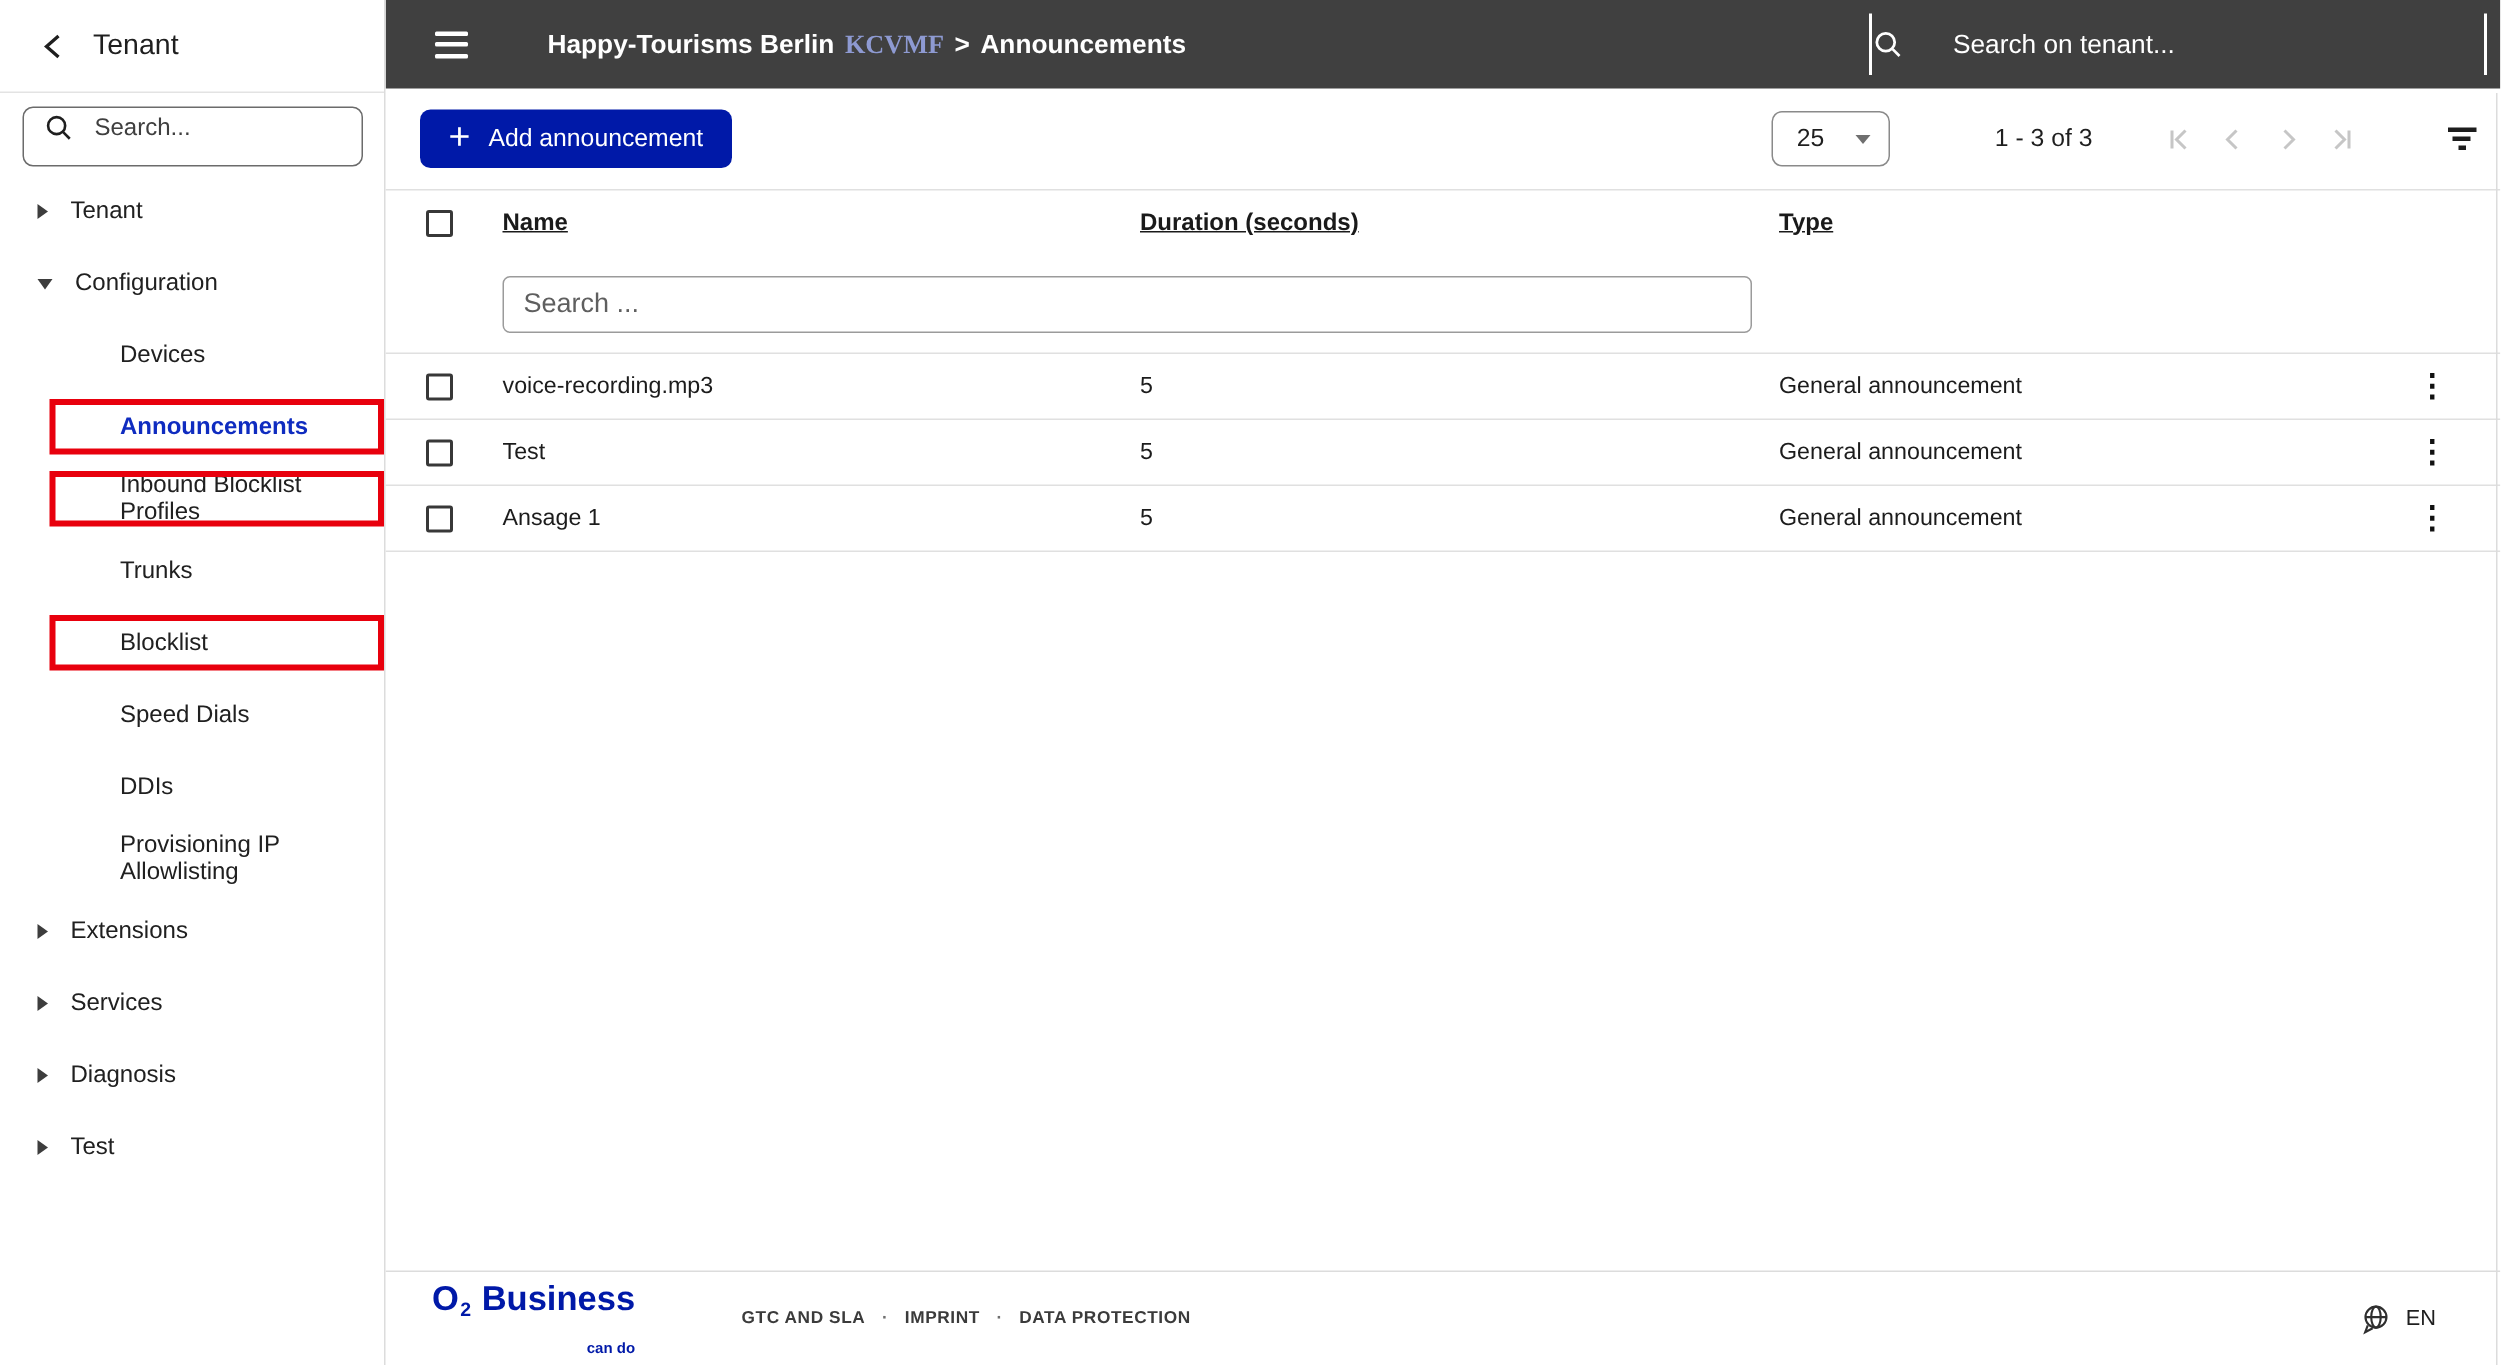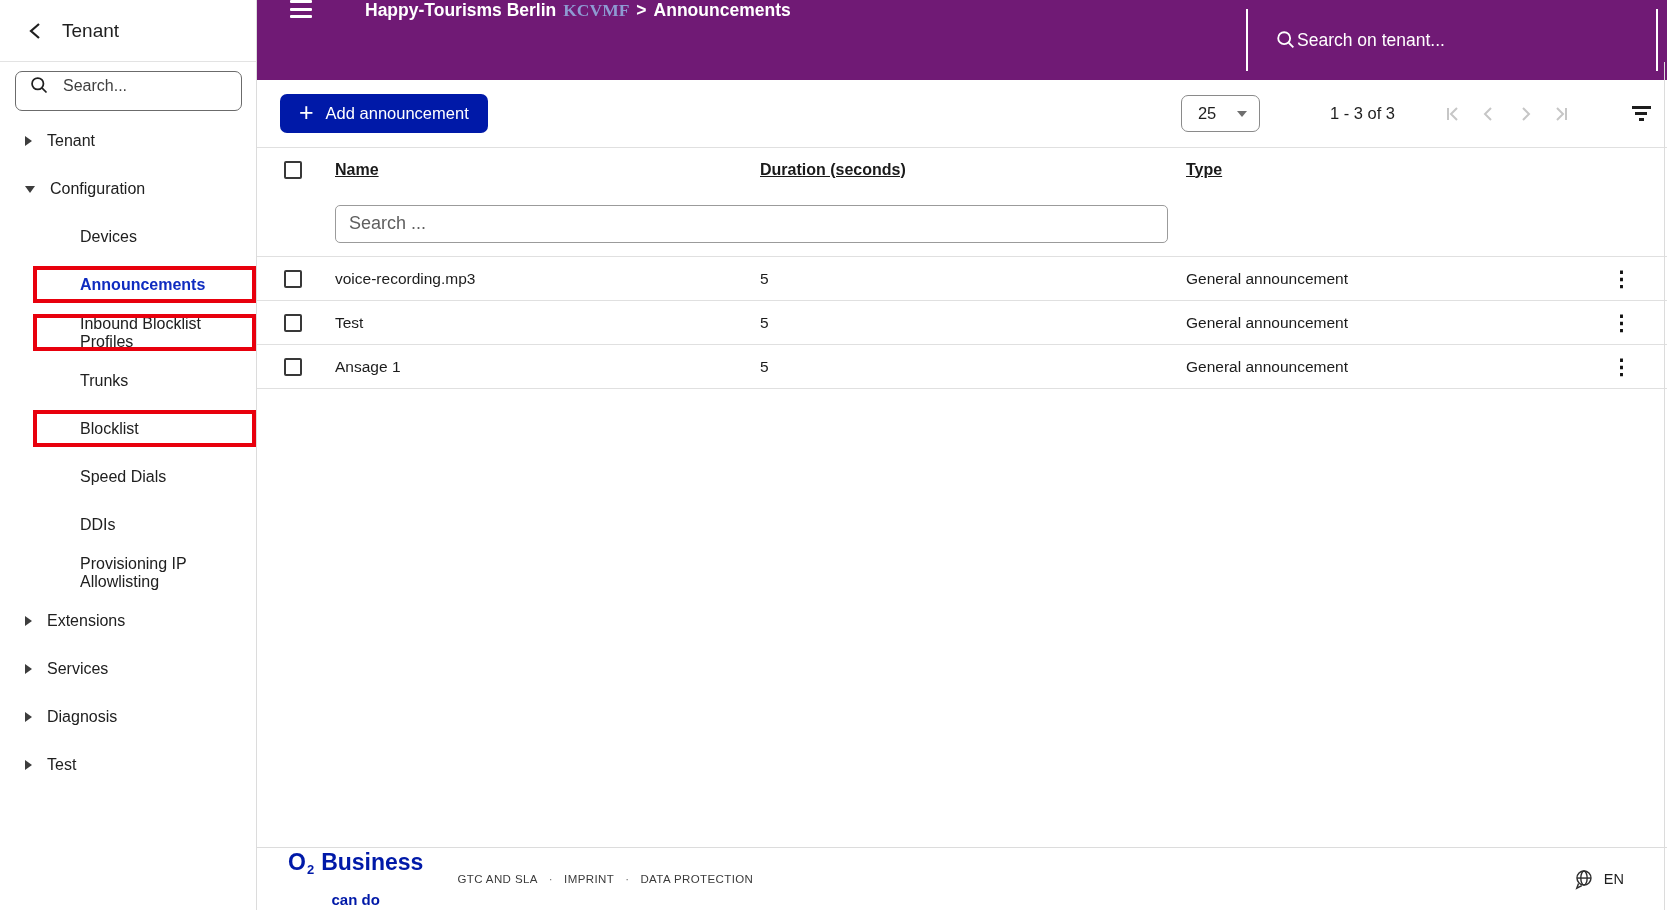--- a/index.html
+++ b/index.html
@@ -29,28 +29,28 @@
                border-left:5px solid transparent; border-right:5px solid transparent; }
   .nav-item.active .lbl { color:#0f2cc0; font-weight:700; }
   .annotation-box { position:absolute; left:33px; right:0; top:5px; bottom:6px;
                     border:4px solid #e8000d; pointer-events:none; }
 
   
   .main { position:absolute; left:257px; right:0; top:0; bottom:0; background:#fff; }
   .right-edge { position:absolute; right:2px; top:62px; bottom:0; width:1px; background:#dcdcdc; z-index:3; }
 
   
-  .topbar { height:80px; background:#701a75; display:flex; position:relative; color:#fff; }
+  .topbar { height:59px; background:#404040; display:flex; align-items:center; position:relative; color:#fff; }
   .menu-button { margin-left:33px; display:flex; flex-direction:column; gap:4.5px; cursor:pointer; background:none; border:none; }
   .menu-button .bar { width:22px; height:3px; background:#fff; border-radius:1px; }
   .breadcrumb { margin-left:53px; font-size:17.5px; font-weight:600; display:flex; gap:7px; white-space:nowrap; }
   .bc-code { color:#8e9ad2;font-family:Liberation Serif, serif; }
   .topbar-search { position:absolute; left:989px; right:9px; top:9px; bottom:9px;
                    border-left:2px solid #fff; border-right:2px solid #fff;
-                   display:flex; align-items:center; padding-left:27px; gap:0; }
+                   display:flex; align-items:center; gap:32px; }
   .topbar-search input { background:transparent; border:none; outline:none; color:#fff;
                          font-size:17.5px; width:100%; font-family:inherit; }
   .topbar-search input::placeholder { color:#ffffff; opacity:1; }
 
   
   .toolbar { height:67px; display:flex; align-items:center; padding-left:23px; }
   .add-btn { height:39px; background:#0019a8; color:#fff; border:none; border-radius:7px; font-size:16.5px;
              display:flex; align-items:center; gap:12px; padding:0 19px; font-family:inherit; cursor:pointer; }
   .add-btn .plus { font-size:25px; font-weight:400; line-height:1; margin-top:-3px; }
   .toolbar-right { margin-left:auto; display:flex; align-items:center; padding-right:12px; }
@@ -88,23 +88,23 @@
   .kebab-btn { background:none; border:none; cursor:pointer; padding:0; display:flex; align-items:center; }
   .kebab-glyph { font-size:21px; font-weight:700; color:#111; line-height:1; }
 
   
   .footer { position:absolute; left:0; right:0; bottom:0; height:63px; border-top:1px solid #dcdcdc;
             display:flex; align-items:center; background:#fff; }
   .logo { margin-left:31px; color:#0019a8; line-height:1; }
   .logo-top { font-size:23px; font-weight:700; display:flex; align-items:baseline; }
   .logo-sub { font-size:13px; font-weight:700; transform:translateY(4px); margin:0 2px 0 1px; }
   .logo-name { margin-left:5px; }
-  .logo-tagline { font-size:15px; font-weight:600; text-align:center; margin-top:18px; }
-  .footer-links { margin-left:34px; display:flex; align-items:flex-end; font-size:11.5px; color:#3b3b3b;
-                  letter-spacing:0.4px; }
+  .logo-tagline { font-size:10px; font-weight:600; text-align:right; margin-top:18px; }
+  .footer-links { margin-left:71px; display:flex; align-items:flex-end; font-size:11.5px; color:#3b3b3b;
+                  letter-spacing:0.4px;font-weight:bold; }
   .footer-link { cursor:pointer; }
   .dot-sep { margin:0 11px; color:#6f6f6f; }
   .lang { margin-left:auto; margin-right:43px; display:flex; align-items:center; gap:9px; font-size:14.5px;
           color:#1f1f1f; cursor:pointer; background:none; border:none; font-family:inherit; }
   svg { display:block; }
 </style>
 </head>
 <body>
 
 <div class="screen">

